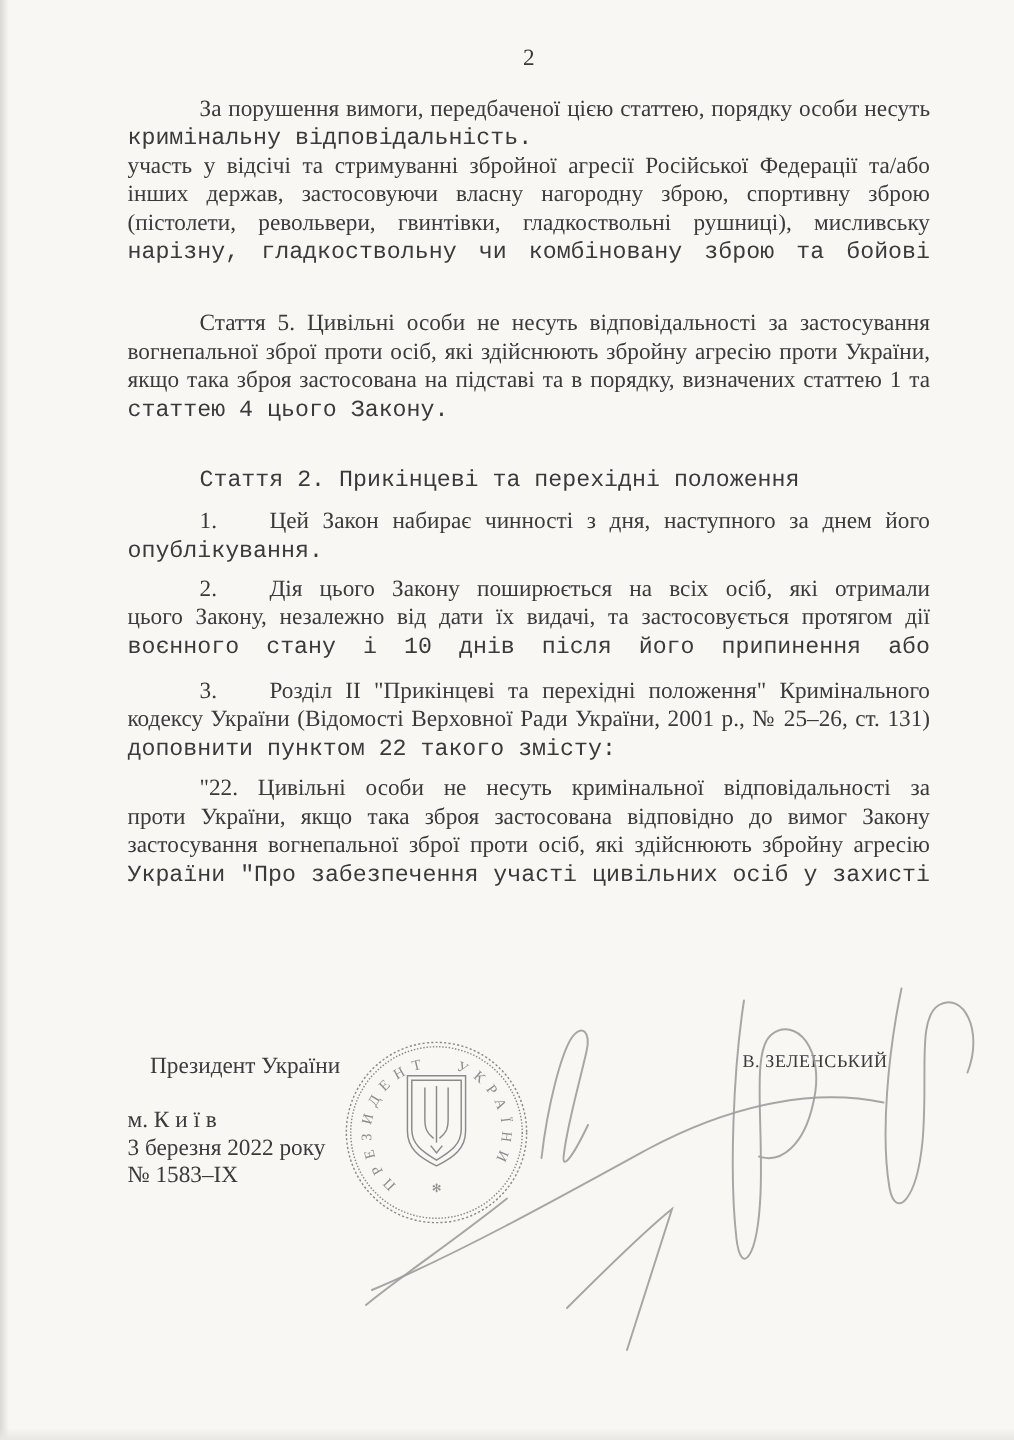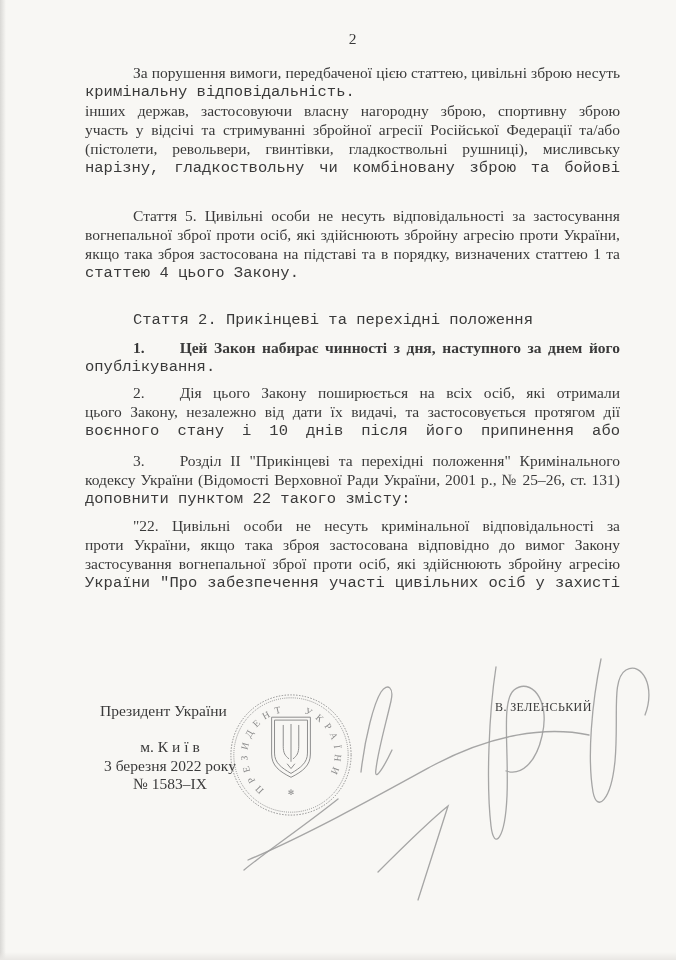--- a/index.html
+++ b/index.html
@@ -20,52 +20,52 @@
 
   #doc-body{position:absolute;left:85px;top:64px;width:535px;}
   .line{font-size:15.5px;line-height:18.6px;height:19px;overflow:hidden;
     text-align:justify;text-align-last:justify;}
   .line.last{text-align-last:left;font-family:Liberation Mono, monospace;}
   .line.first{padding-left:48px;}
   .tab{display:inline-block;width:35px;}
 
   .sig-title{position:absolute;left:100px;top:702px;font-size:15.5px;}
   .sig-name{position:absolute;left:495px;top:700px;font-size:12px;letter-spacing:.4px;}
-  .date-block{position:absolute;left:85px;top:738px;width:170px;text-align:center;
+  .date-block{position:absolute;left:85px;top:738px;width:170px;text-align:left;
     font-size:15.5px;line-height:18.5px;}
 
   .seal-svg{position:absolute;left:228px;top:692px;width:126px;height:126px;}
   .seal-stroke{fill:none;stroke:var(--seal,#8a8a8a);stroke-width:1;}
   .seal-text{fill:var(--seal,#8a8a8a);font-family:"Liberation Serif",serif;}
 
   .signature-svg{position:absolute;left:0;top:0;width:676px;height:960px;pointer-events:none;}
   .sig-stroke{fill:none;stroke:var(--signature,#9c9c9c);stroke-width:1.3;
     stroke-linecap:round;opacity:.9;}
 </style>
 </head>
 <body>
 
 <div class="edge-left"></div>
 <div class="edge-bottom"></div>
 
 <div class="page-number">2</div>
 
 <div id="doc-body">
-    <div class="line first">За порушення вимоги, передбаченої цією статтею, цивільні зброю несуть</div>
+    <div class="line first">За порушення вимоги, передбаченої цією статтею, порядку особи несуть</div>
     <div class="line last">кримінальну відповідальність.</div>
+    <div class="line">участь у відсічі та стримуванні збройної агресії Російської Федерації та/або</div>
     <div class="line">інших держав, застосовуючи власну нагородну зброю, спортивну зброю</div>
-    <div class="line">участь у відсічі та стримуванні збройної агресії Російської Федерації та/або</div>
     <div class="line">(пістолети, револьвери, гвинтівки, гладкоствольні рушниці), мисливську</div>
     <div class="line last">нарізну, гладкоствольну чи комбіновану зброю та бойові припаси до неї.</div>
     <div class="line first" style="margin-top: 29px;">Стаття 5. Цивільні особи не несуть відповідальності за застосування</div>
     <div class="line">вогнепальної зброї проти осіб, які здійснюють збройну агресію проти України,</div>
     <div class="line">якщо така зброя застосована на підставі та в порядку, визначених статтею 1 та</div>
     <div class="line last">статтею 4 цього Закону.</div>
     <div class="line first last" style="margin-top: 28px;">Стаття 2. Прикінцеві та перехідні положення</div>
-    <div class="line first" style="margin-top: 9px; font-weight: bold;">1.<span class="tab"></span>Цей Закон набирає чинності з дня, наступного за днем його</div>
+    <div class="line first" style="margin-top: 9px;">1.<span class="tab"></span>Цей Закон набирає чинності з дня, наступного за днем його</div>
     <div class="line last">опублікування.</div>
     <div class="line first" style="margin-top: 7px;">2.<span class="tab"></span>Дія цього Закону поширюється на всіх осіб, які отримали</div>
     <div class="line">цього Закону, незалежно від дати їх видачі, та застосовується протягом дії</div>
     <div class="line last">воєнного стану і 10 днів після його припинення або скасування.</div>
     <div class="line first" style="margin-top: 11px;">3.<span class="tab"></span>Розділ II "Прикінцеві та перехідні положення" Кримінального</div>
     <div class="line">кодексу України (Відомості Верховної Ради України, 2001 р., № 25–26, ст. 131)</div>
     <div class="line last">доповнити пунктом 22 такого змісту:</div>
     <div class="line first" style="margin-top: 8px;">"22. Цивільні особи не несуть кримінальної відповідальності за</div>
     <div class="line">проти України, якщо така зброя застосована відповідно до вимог Закону</div>
     <div class="line">застосування вогнепальної зброї проти осіб, які здійснюють збройну агресію</div>

